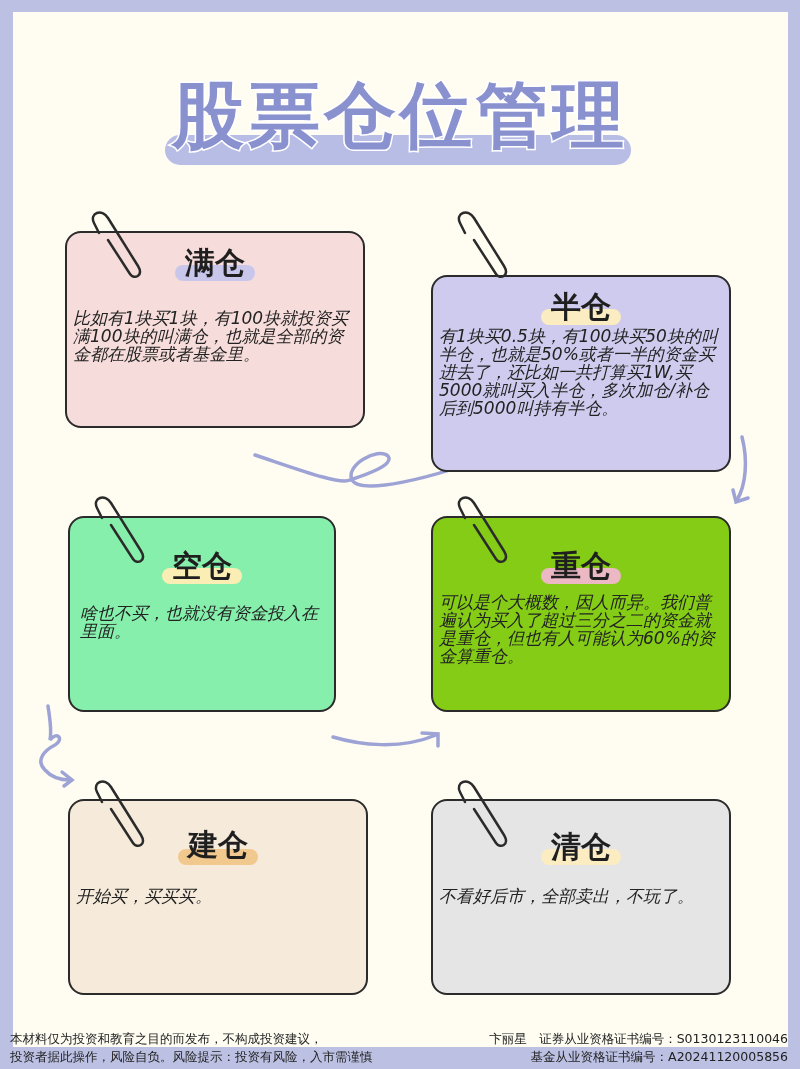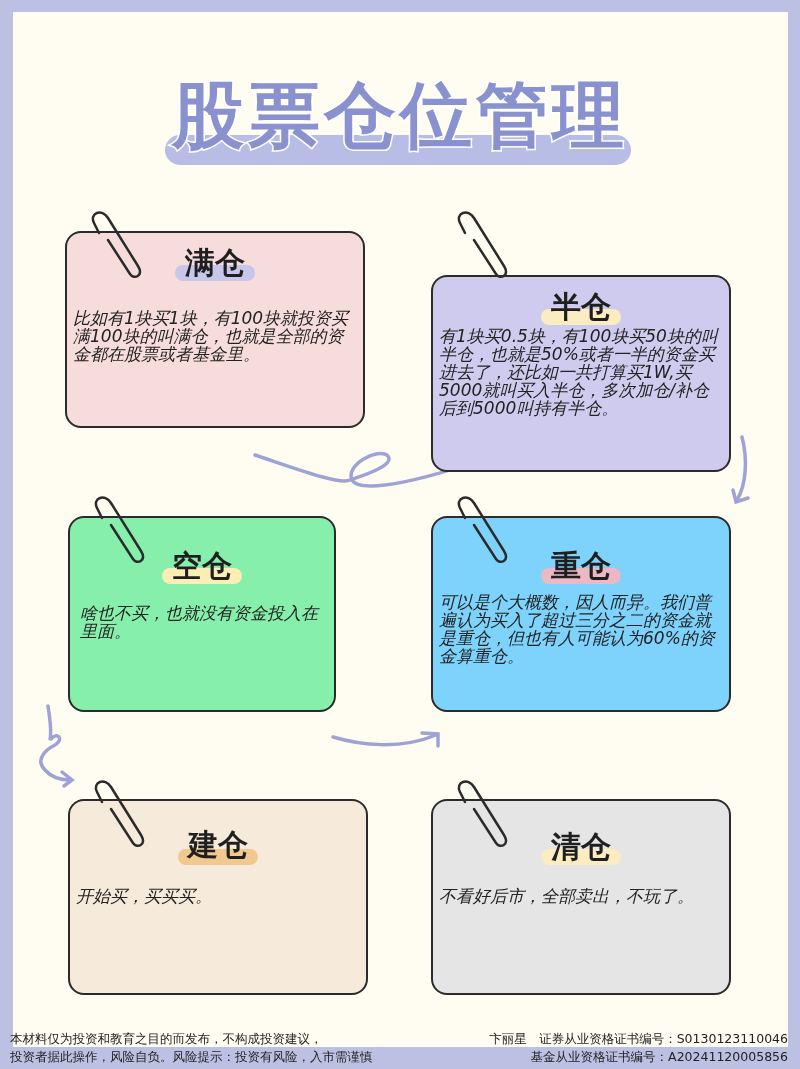--- a/index.html
+++ b/index.html
@@ -142,21 +142,21 @@
   <div class="body" style="top:50px;">有1块买0.5块，有100块买50块的叫半仓，也就是50%或者一半的资金买进去了，还比如一共打算买1W,买5000就叫买入半仓，多次加仓/补仓后到5000叫持有半仓。</div>
 </div>
 
 <div class="card" style="left:68px; top:516px; width:268px; height:196px; background:#86efac; --hl:#fbeeb4;">
   <div class="heading" style="top:30px;">
     <span class="hl">空仓</span>
   </div>
   <div class="body" style="top:86px; left:10px; right:10px;">啥也不买，也就没有资金投入在里面。</div>
 </div>
 
-<div class="card" style="left:431px; top:516px; width:300px; height:196px; background:#7dd3fc; --hl:#ecb8c4;">
+<div class="card" style="left:431px; top:516px; width:300px; height:196px; background:#84cc16; --hl:#ecb8c4;">
   <div class="heading" style="top:30px;">
     <span class="hl">重仓</span>
   </div>
   <div class="body" style="top:75px;">可以是个大概数，因人而异。我们普遍认为买入了超过三分之二的资金就是重仓，但也有人可能认为60%的资金算重仓。</div>
 </div>
 
 <div class="card" style="left:68px; top:799px; width:300px; height:196px; background:#f6eada; --hl:#f1c98e;">
   <div class="heading" style="top:28px;font-family:Liberation Mono, monospace;">
     <span class="hl">建仓</span>
   </div>

